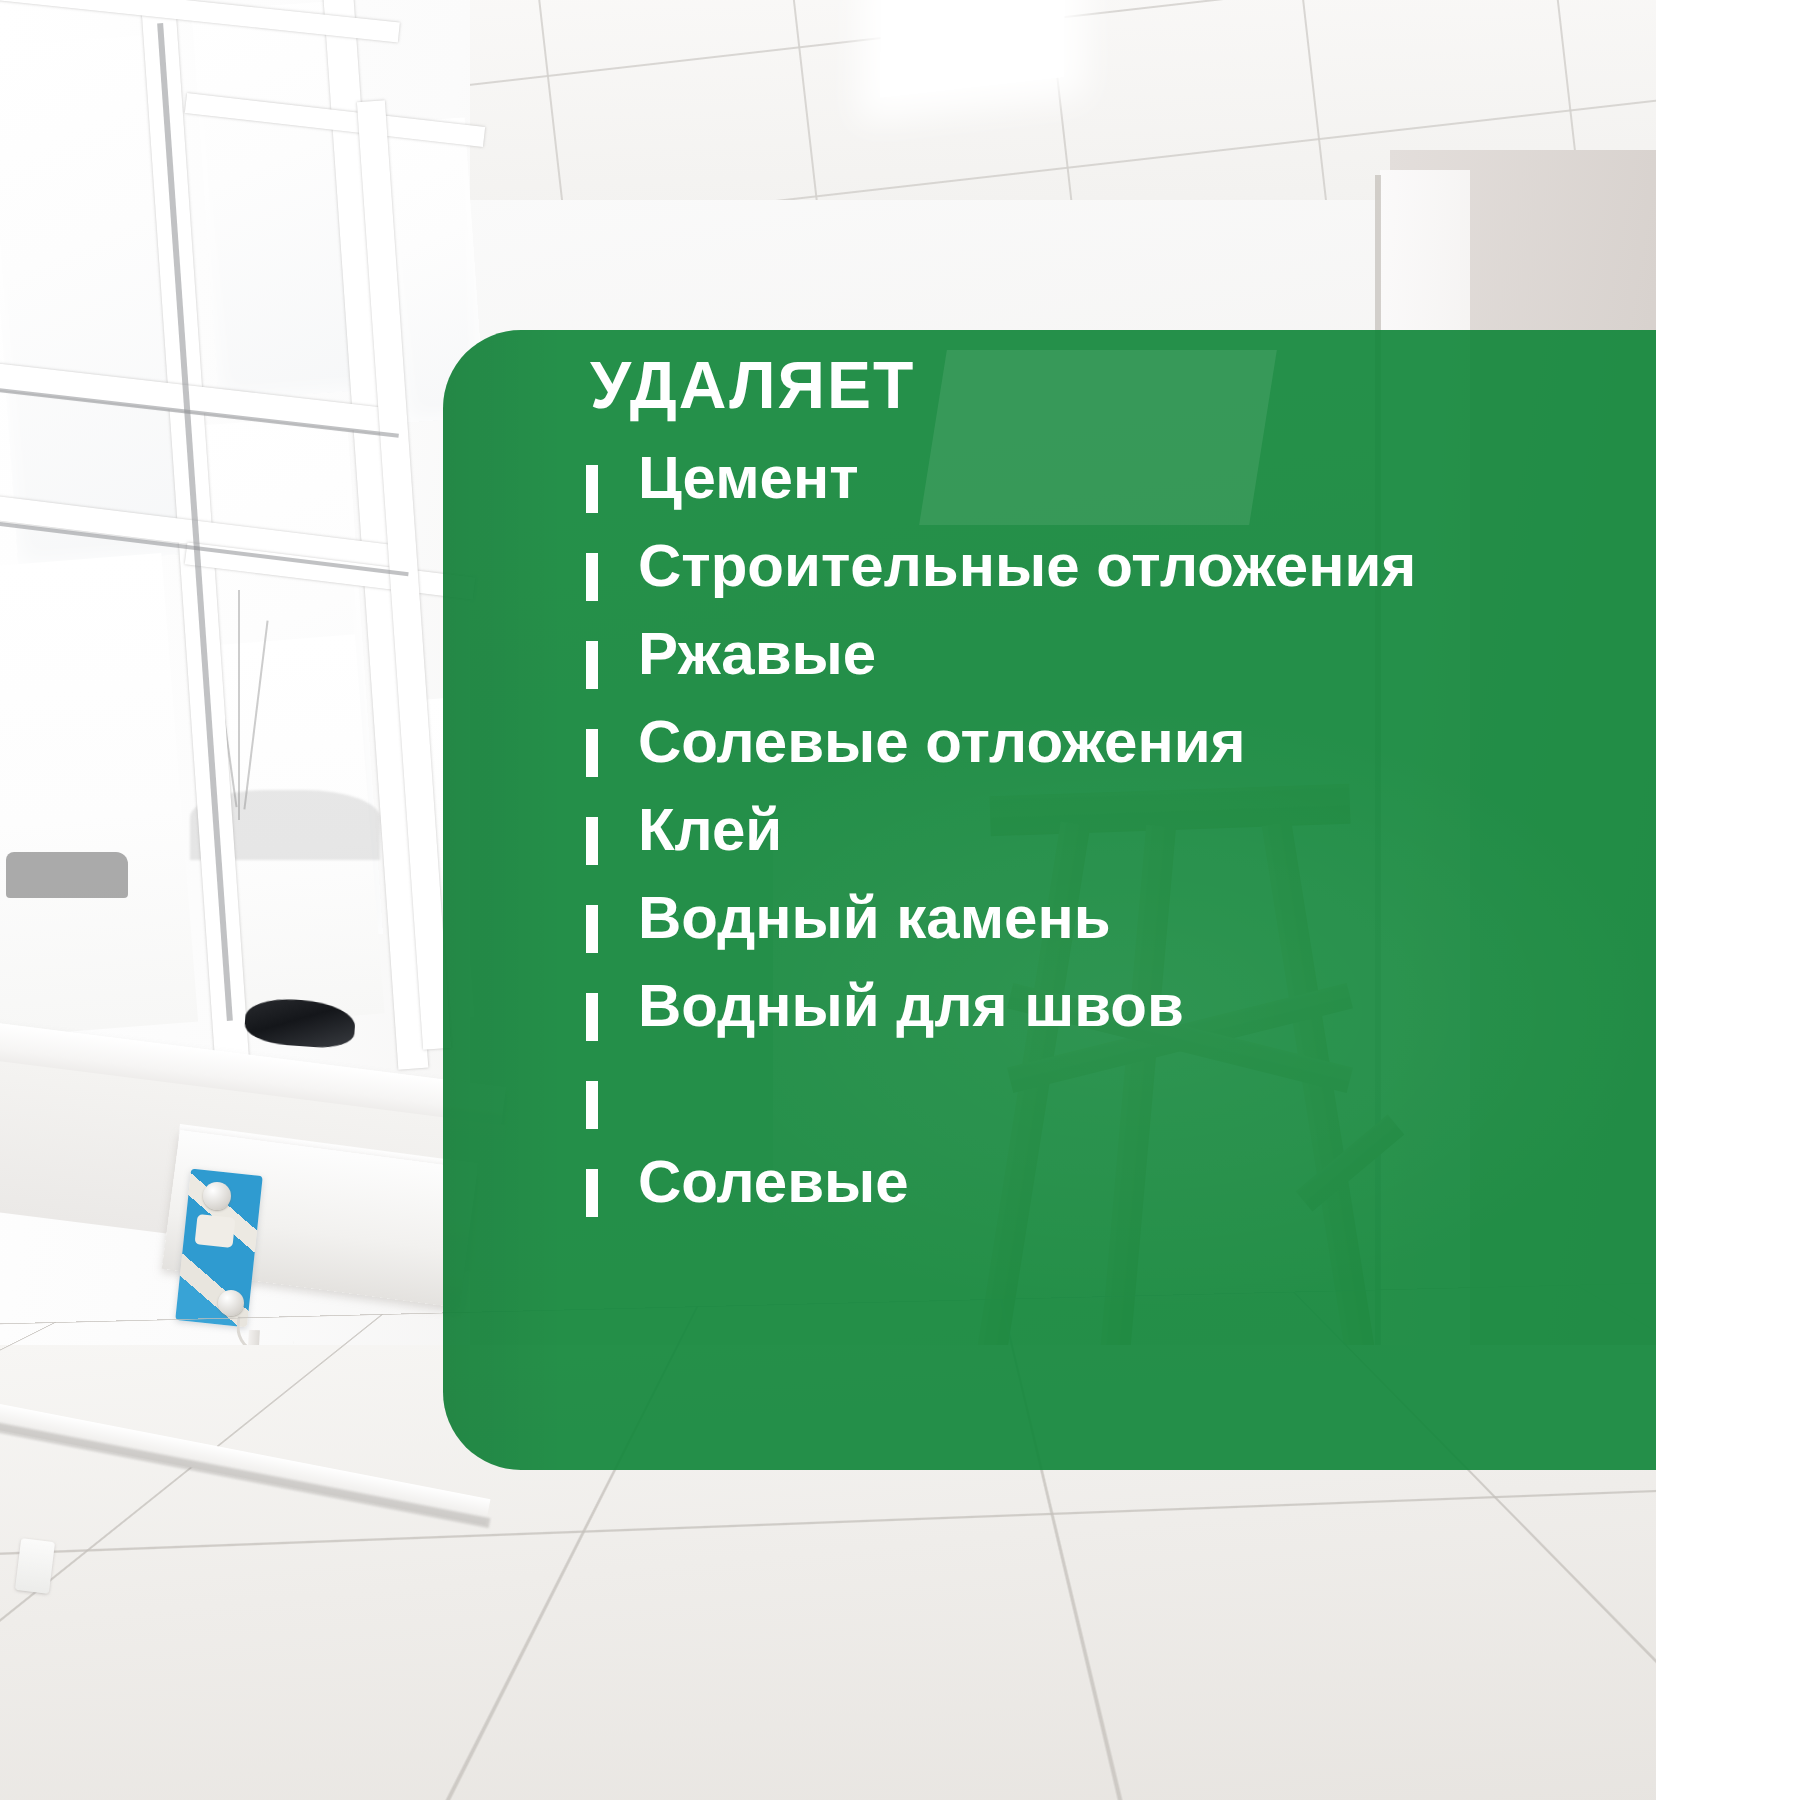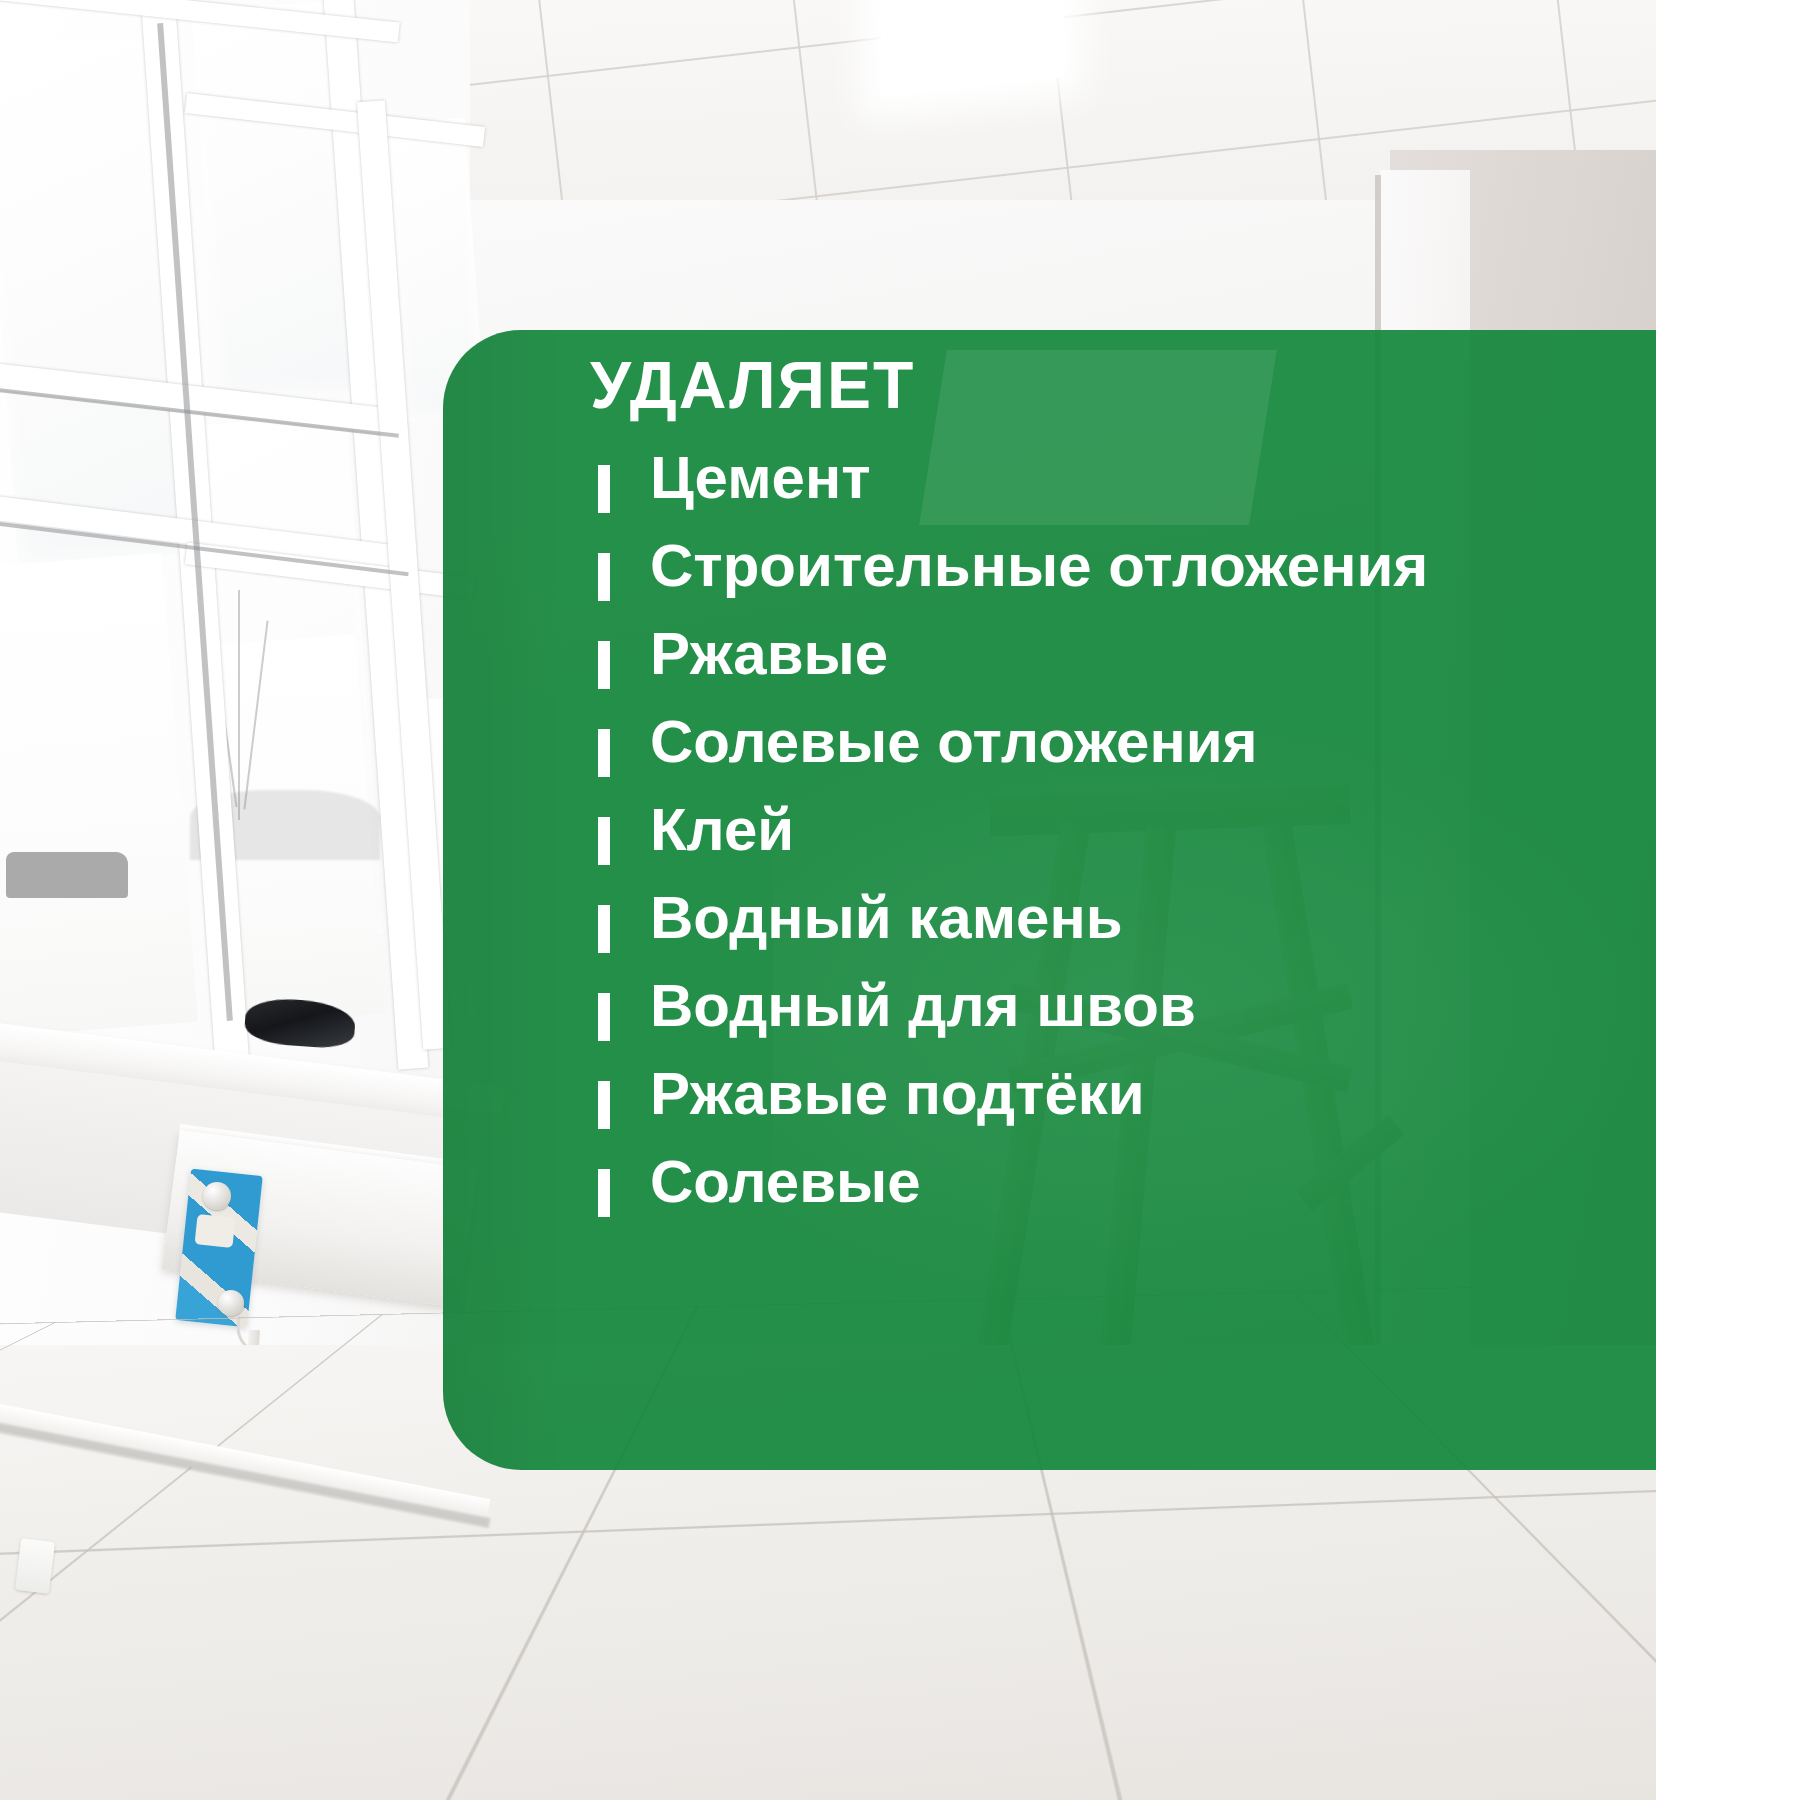--- a/index.html
+++ b/index.html
@@ -237,21 +237,20 @@
     color:#ffffff;
     line-height:1;
     white-space:nowrap;
   }
 
   .list { position:absolute; left:143px; top:118px; width:1200px; }
   .row {
     display:flex; align-items:baseline;
     height:88px;
     white-space:nowrap;
-    margin-left:12px;
   }
   .bullet {
     width:12px; height:48px;
     background:#ffffff;
     margin-right:40px;
     flex:0 0 auto;
     align-self:center;
     position:relative; top:-3px;
   }
   .row-text {
@@ -377,21 +376,20 @@
         <span class="row-text">Водный камень</span>
       </div>
 
       <div class="row">
         <span class="bullet"></span>
         <span class="row-text">Водный для швов</span>
       </div>
 
       <div class="row">
         <span class="bullet"></span>
-        <span class="row-text">Ржавые подтёки</span>
       </div>
 
       <div class="row">
         <span class="bullet"></span>
         <span class="row-text">Солевые</span>
       </div>
 
     </div>
   </div>
 

